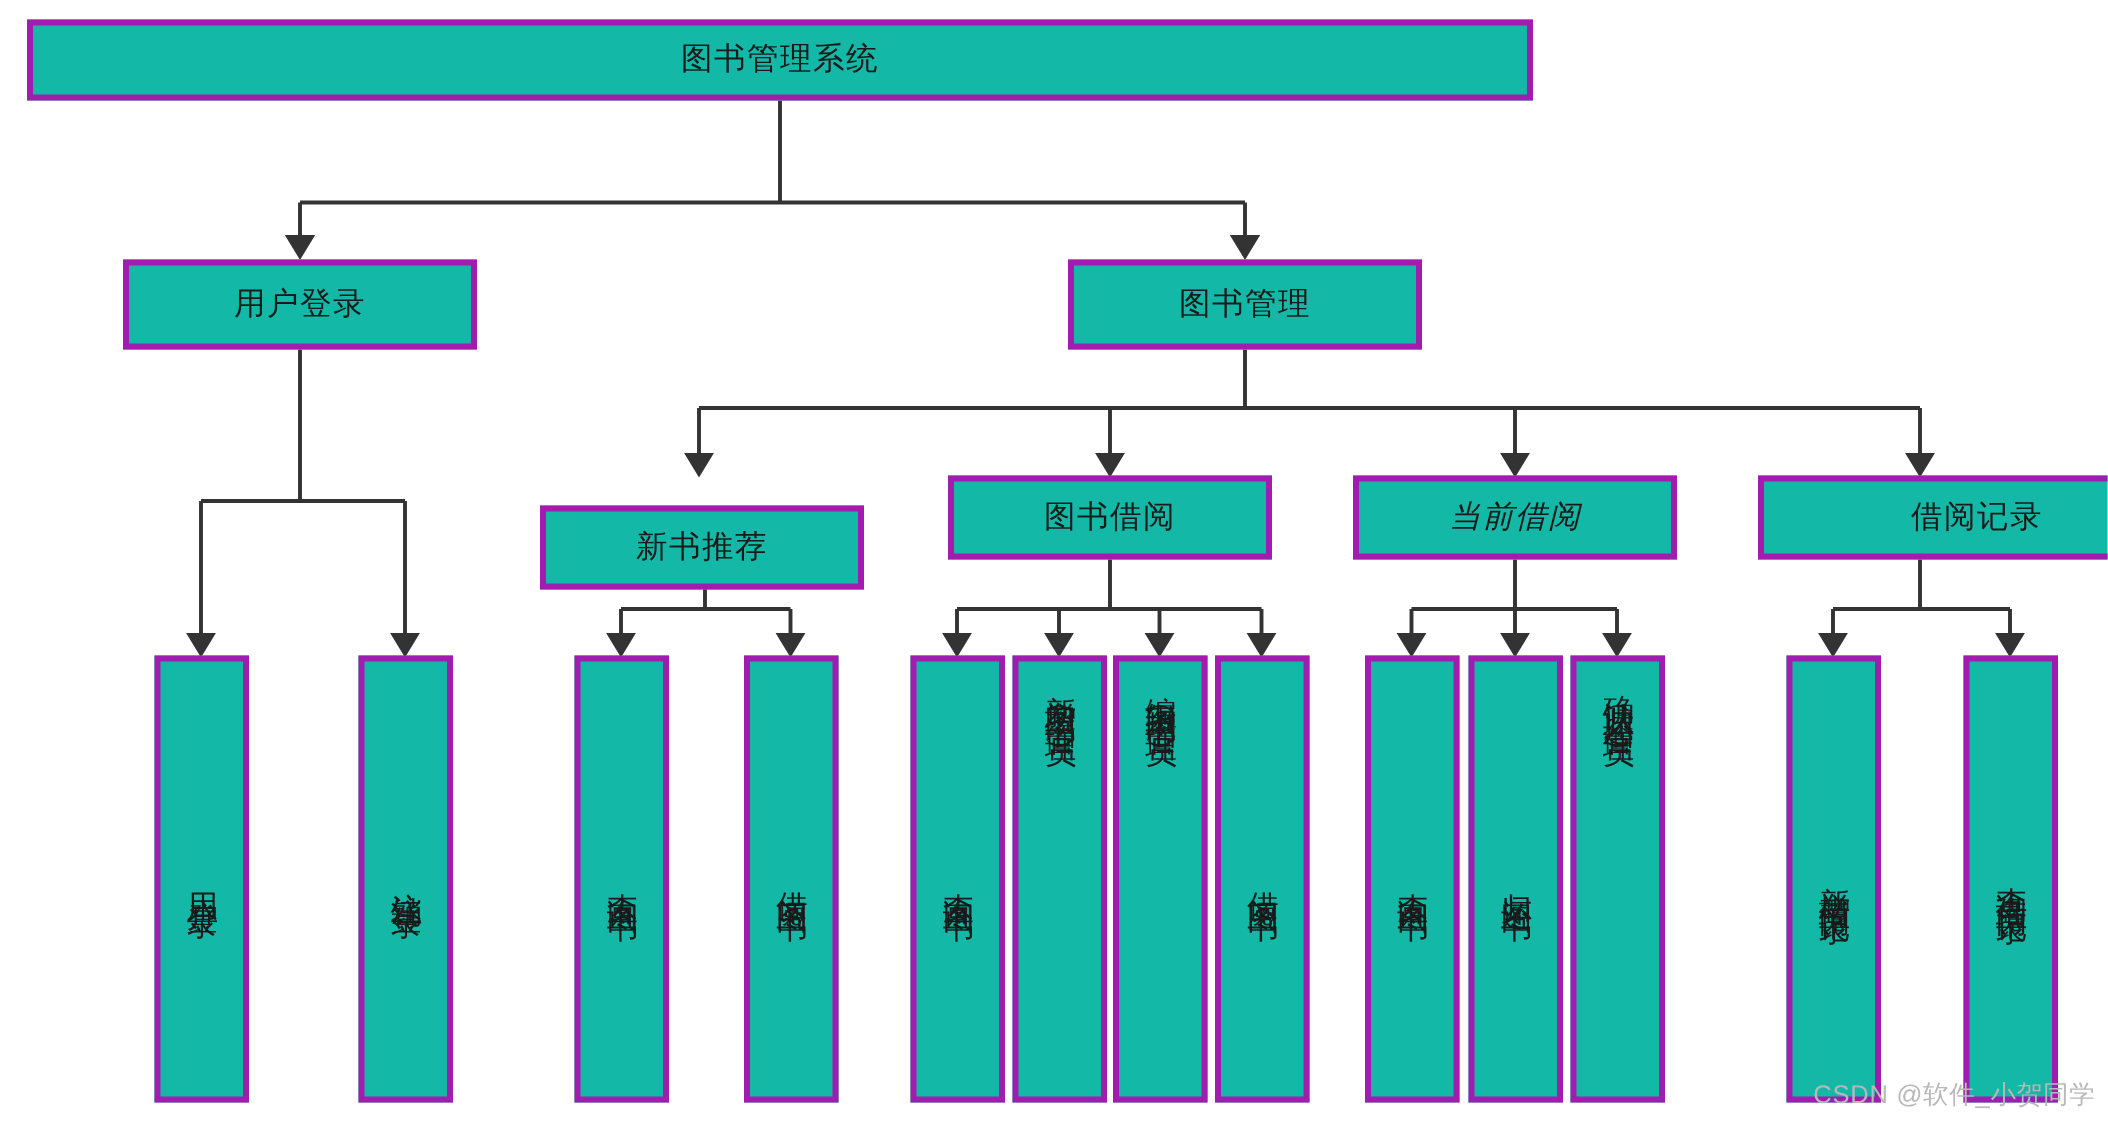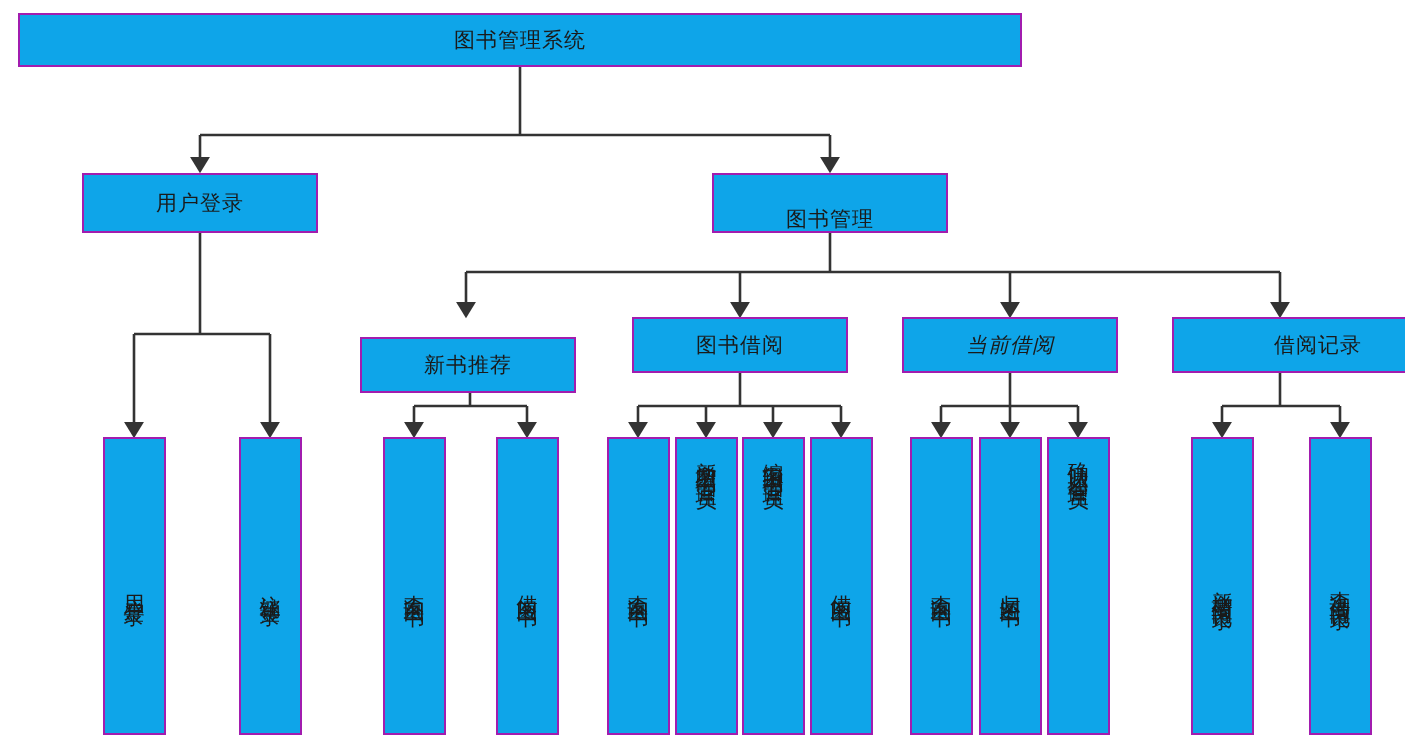--- a/index.html
+++ b/index.html
@@ -24,22 +24,22 @@
     position: absolute;
     left: 0;
     top: 0;
     width: 1405px;
     height: 747px;
     pointer-events: none;
   }
   .node {
     position: absolute;
     box-sizing: border-box;
-    background: #0ea5e9;
-    border: 2px solid #a21caf;
+    background: #14b8a6;
+    border: 4px solid #a21caf;
     display: flex;
     align-items: center;
     justify-content: center;
     color: #1a1a1a;
   }
   .node.horiz .node-label {
     font-size: 21px;
     line-height: 1.2;
     letter-spacing: 1px;
     white-space: nowrap;
@@ -128,21 +128,21 @@
   </svg>
 
   <div class="node horiz" style="left:18px; top:13px; width:1004px; height:54px;">
     <span class="node-label">图书管理系统</span>
   </div>
 
   <div class="node horiz" style="left:82px; top:173px; width:236px; height:60px;">
     <span class="node-label">用户登录</span>
   </div>
 
-  <div class="node horiz" style="left:712px; top:173px; width:236px; height:60px;align-items:flex-end;">
+  <div class="node horiz" style="left:712px; top:173px; width:236px; height:60px;">
     <span class="node-label">图书管理</span>
   </div>
 
   <div class="node horiz" style="left:360px; top:317px; width:216px; height:56px;margin-top:20px;">
     <span class="node-label">新书推荐</span>
   </div>
 
   <div class="node horiz" style="left:632px; top:317px; width:216px; height:56px;text-align:center;">
     <span class="node-label">图书借阅</span>
   </div>
@@ -200,14 +200,15 @@
   </div>
 
   <div class="node vert center-text" style="left:1191px; top:437px; width:63px; height:298px;">
     <span class="node-label">新增借阅记录</span>
   </div>
 
   <div class="node vert center-text" style="left:1309px; top:437px; width:63px; height:298px;">
     <span class="node-label">查询借阅记录</span>
   </div>
 
+  <div class="watermark">CSDN @软件_小贺同学</div>
 
 </div>
 
 </body></html>

